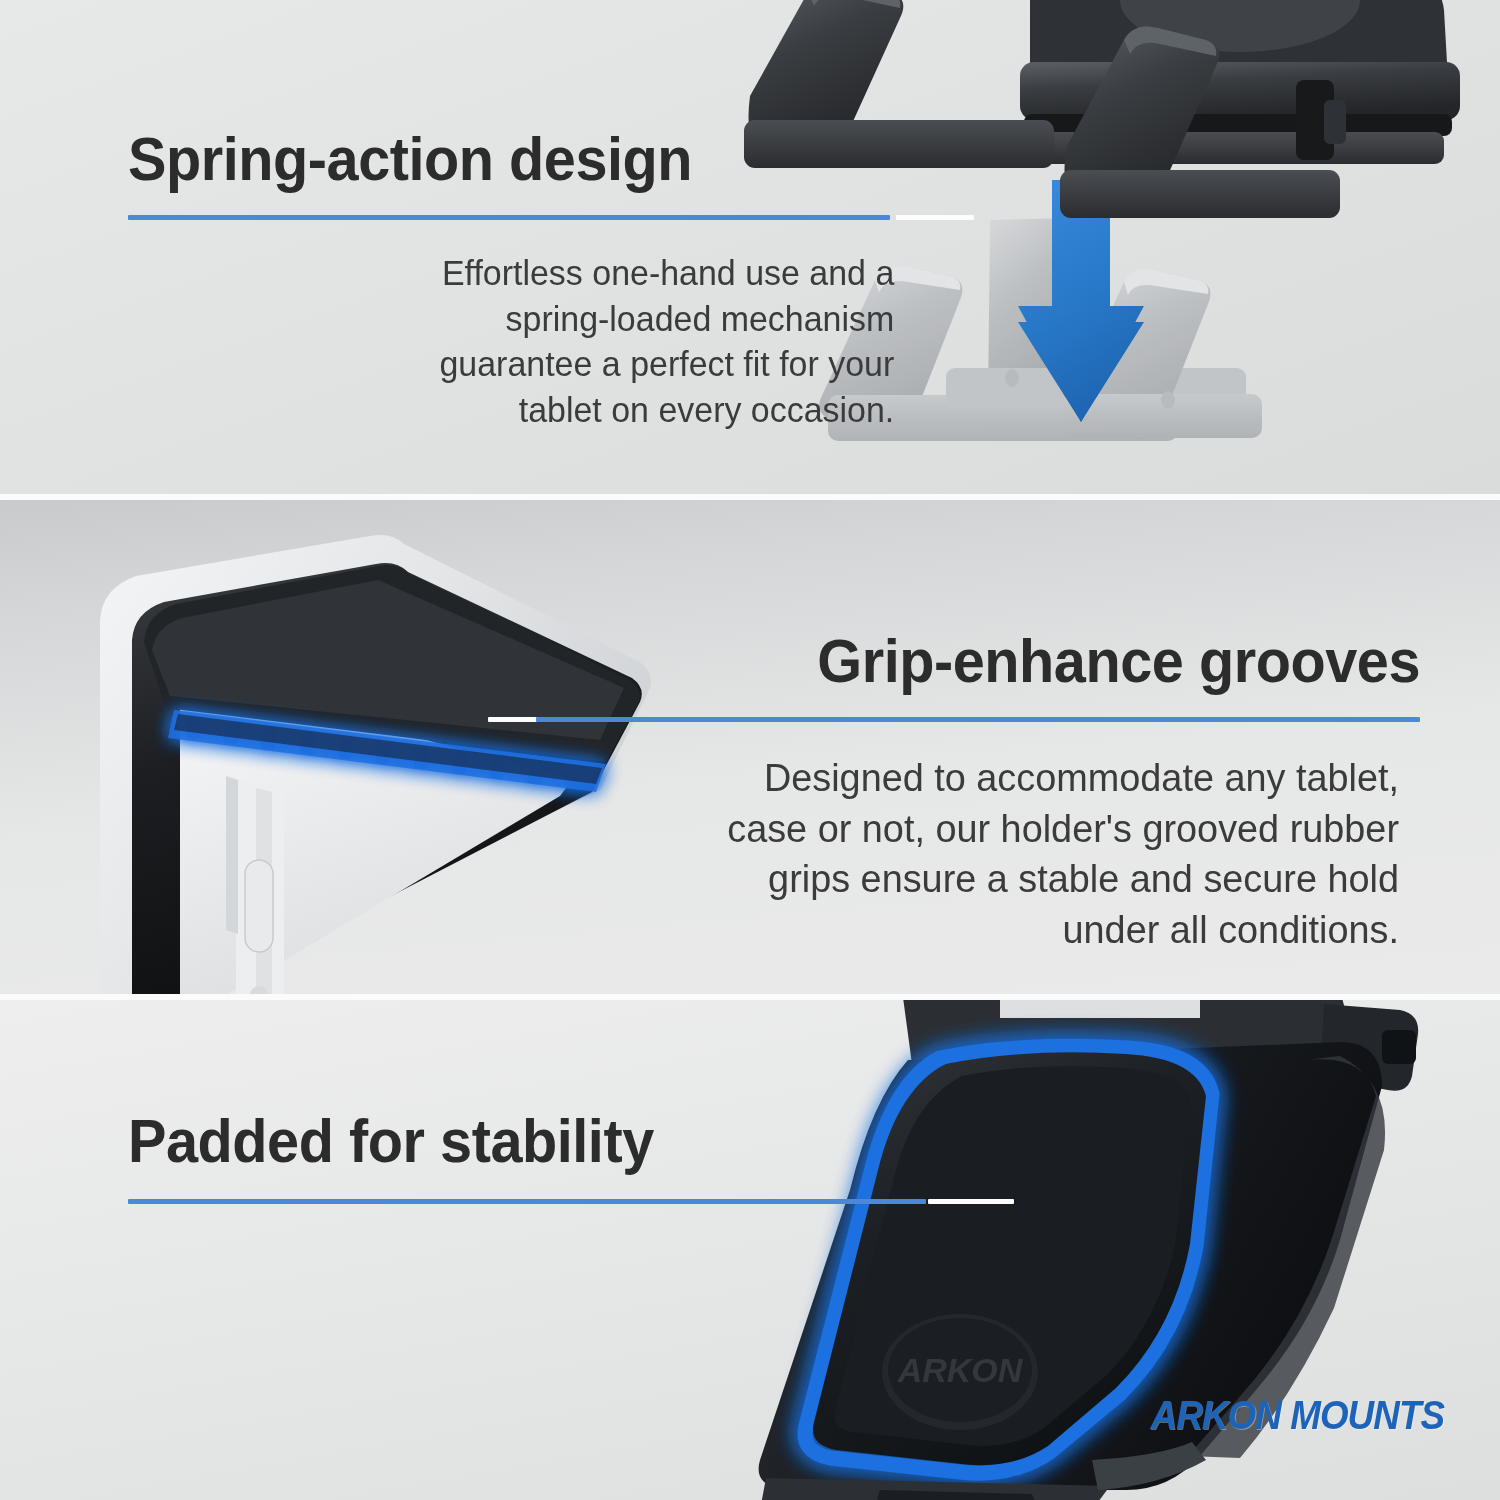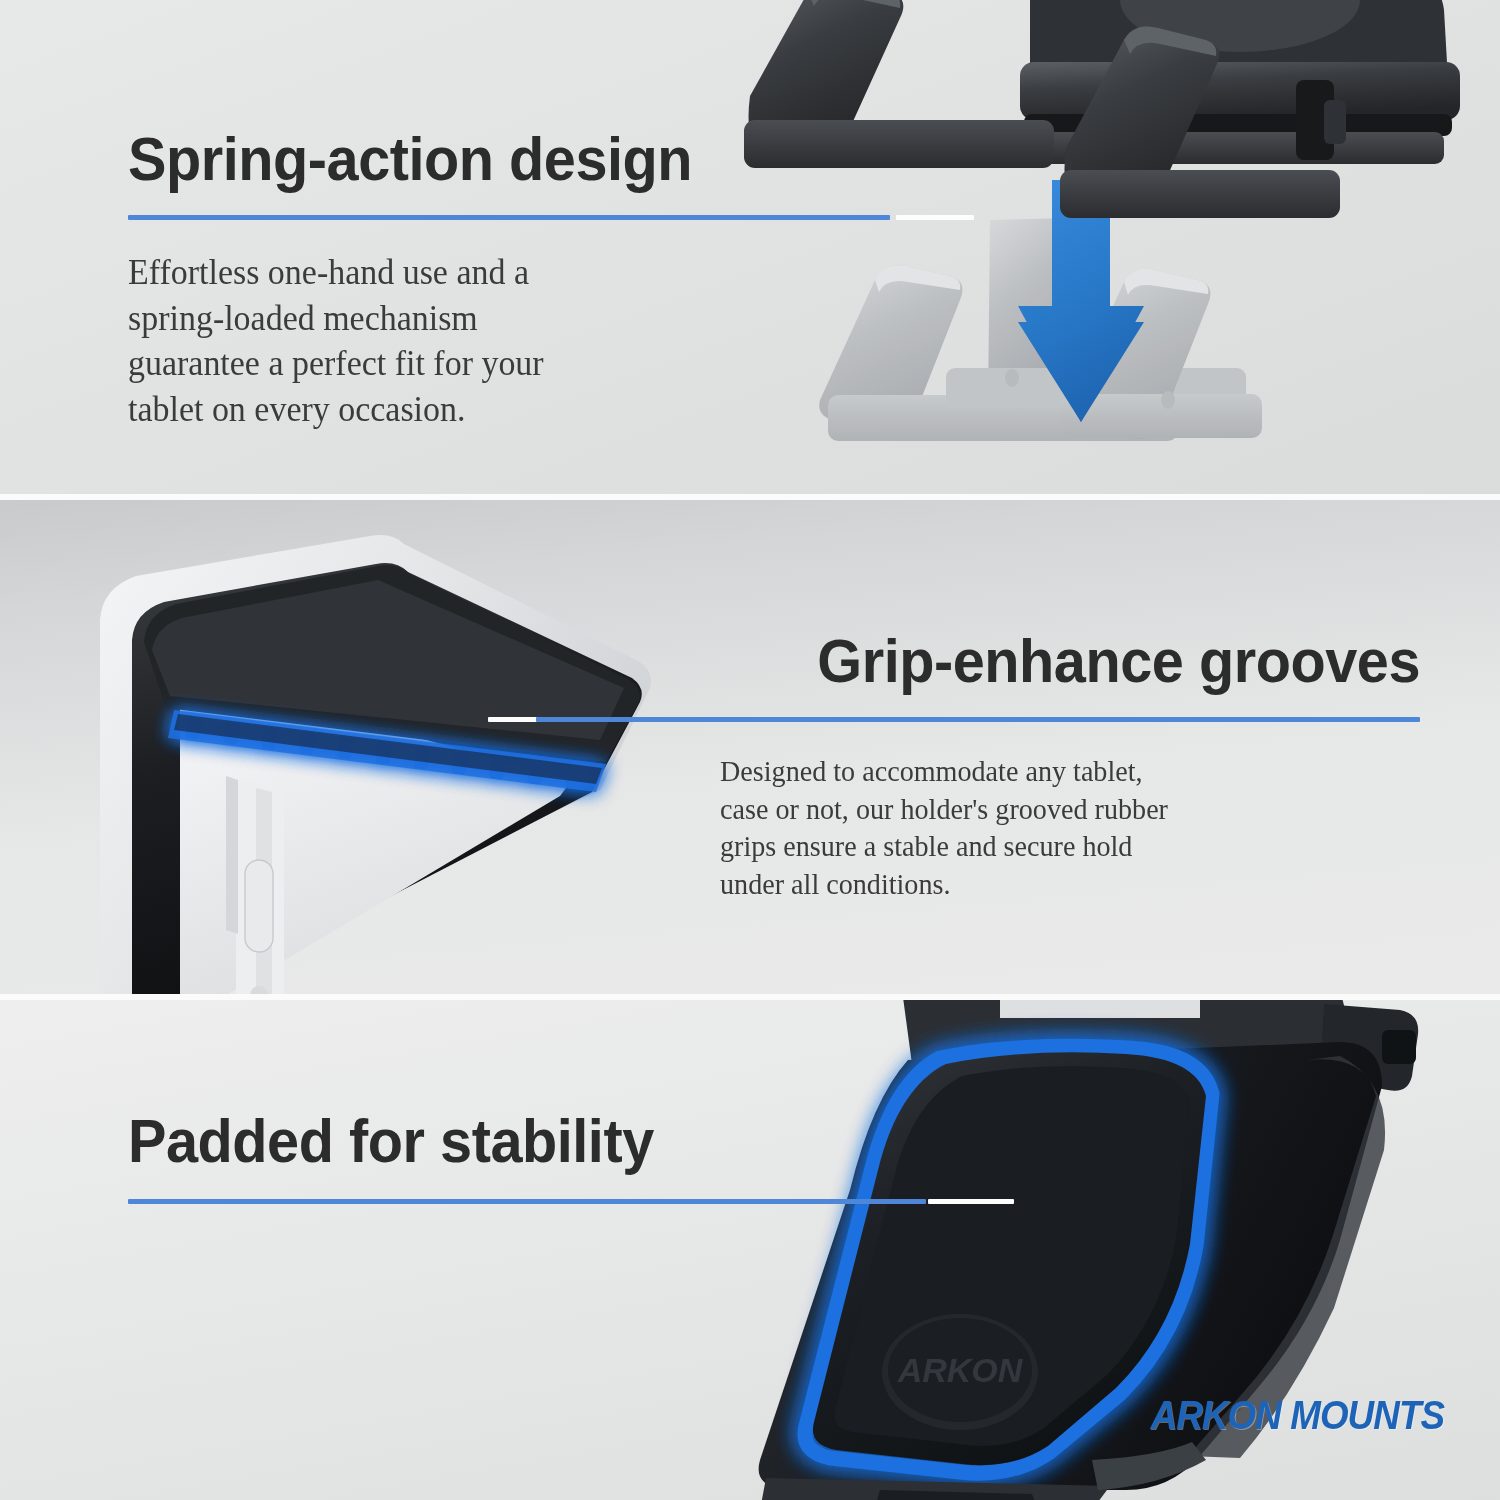--- a/index.html
+++ b/index.html
@@ -30,42 +30,43 @@
     line-height:1.0;
     white-space:nowrap;
     transform:scaleX(0.93);
     transform-origin:left center;
   }
   .heading.right-anchor{ transform-origin:right center; }
   .rule{ position:relative; height:7px; }
   .rule .blue{ position:absolute; top:1px; height:5px; background:#4e87d8; border-radius:1px; }
   .rule .white{ position:absolute; top:1px; height:5px; background:#fdfdfd; border-radius:1px; }
   .body{
-    font-family:Liberation Serif, serif;
+    font-family:Liberation Sans, sans-serif;
     font-weight:300;
     color:#3b3b3b;
     line-height:1.30;
+    text-align:right;
   }
   .body span{ display:block; white-space:nowrap; transform:scaleX(0.97); transform-origin:left center; }
 
   
   #text-1{ left:128px; top:128px; width:790px; }
   #text-1 .heading{ font-size:62px; }
   #text-1 .rule{ width:842px; margin-top:24px; }
   #text-1 .rule .blue{ left:0; width:762px; }
   #text-1 .rule .white{ left:768px; width:78px; }
   #text-1 .body{ font-size:35px; margin-top:29px; }
 
   
   #text-2{ left:488px; top:130px; width:932px; }
   #text-2 .heading{ font-size:62px; text-align:right; }
   #text-2 .rule{ width:932px; margin-top:24px; }
   #text-2 .rule .white{ left:0; width:52px; }
   #text-2 .rule .blue{ left:48px; width:884px; }
-  #text-2 .body{ font-size:29px; margin-top:30px; margin-left:232px; }
+  #text-2 .body{ font-size:39px; margin-top:30px; margin-left:232px; }
 
   
   #text-3{ left:128px; top:110px; width:890px; }
   #text-3 .heading{ font-size:62px; }
   #text-3 .rule{ width:886px; margin-top:26px; }
   #text-3 .rule .blue{ left:0; width:798px; }
   #text-3 .rule .white{ left:800px; width:86px; }
   #text-3 .body{ font-size:35px; margin-top:32px; }
 
   

